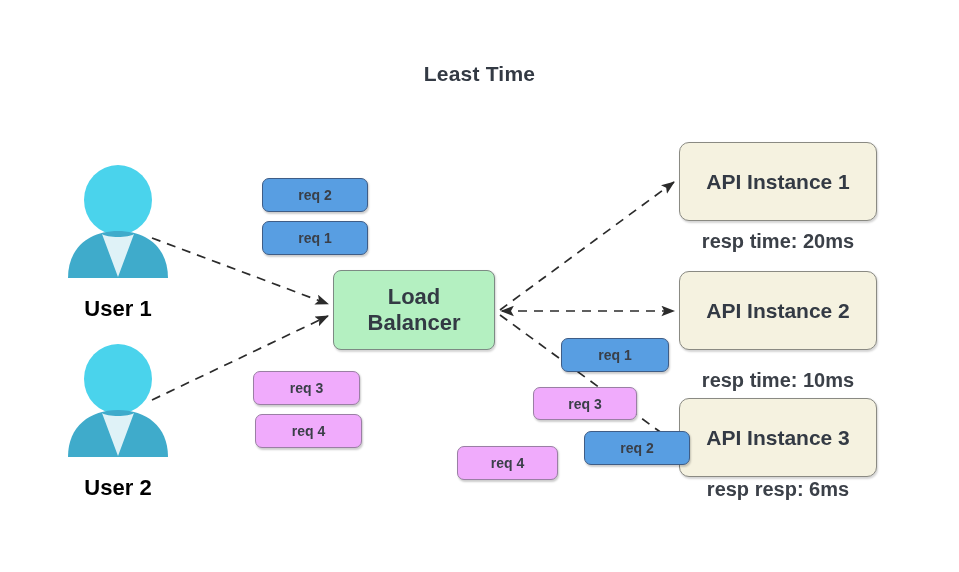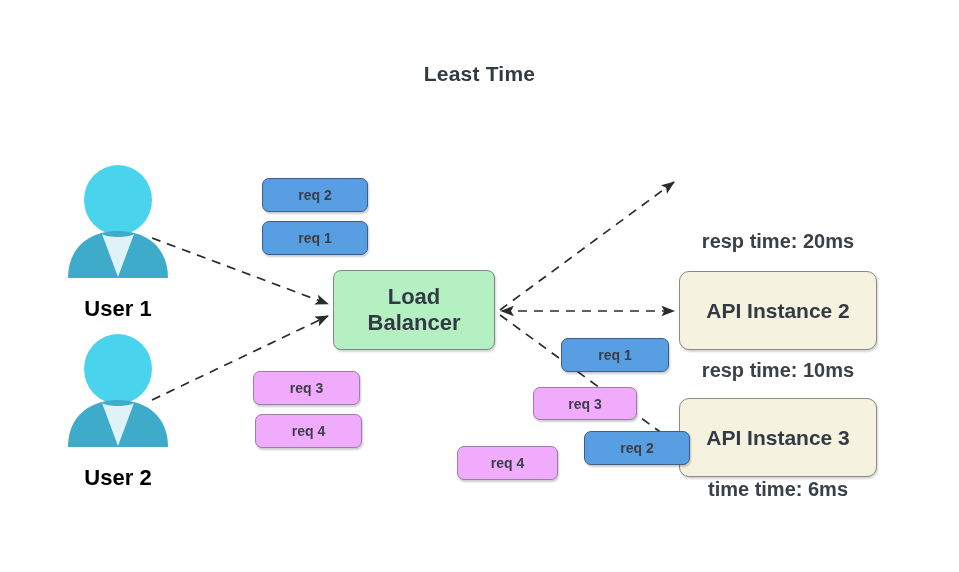--- a/index.html
+++ b/index.html
@@ -61,21 +61,21 @@
     margin: 0 auto;
   }
   .actor-label {
     text-align: center;
     font-size: 22px;
     font-weight: bold;
     color: #000000;
     margin-top: 16px;
   }
   #actor-user1 { left: 52px; top: 165px; }
-  #actor-user2 { left: 52px; top: 334px; }
+  #actor-user2 { left: 52px; top: 344px; }
 
   
   .node-box {
     position: absolute;
     box-sizing: border-box;
     display: flex;
     align-items: center;
     justify-content: center;
     text-align: center;
     z-index: 4;
@@ -116,21 +116,21 @@
     position: absolute;
     width: 230px;
     text-align: center;
     left: 663px;
     font-size: 20px;
     font-weight: bold;
     color: #3b4048;
     z-index: 4;
   }
   #resp-1 { top: 230px; }
-  #resp-2 { top: 359px; }
+  #resp-2 { top: 369px; }
   #resp-3 { top: 478px; }
 
   
   .req-chip {
     position: absolute;
     box-sizing: border-box;
     display: flex;
     align-items: center;
     justify-content: center;
     font-size: 14px;
@@ -223,25 +223,28 @@
       <div>Load</div>
       <div>Balancer</div>
     </div>
   </div>
 
   <div class="req-chip blue" id="chip-f-req1">req 1</div>
   <div class="req-chip pink" id="chip-f-req3">req 3</div>
   <div class="req-chip blue" id="chip-f-req2">req 2</div>
   <div class="req-chip pink" id="chip-f-req4">req 4</div>
 
+  <div class="node-box api-box" id="api-1">
+    <span>API Instance 1</span>
+  </div>
   <div class="resp-label" id="resp-1">resp time: 20ms</div>
 
   <div class="node-box api-box" id="api-2">
     <span>API Instance 2</span>
   </div>
   <div class="resp-label" id="resp-2">resp time: 10ms</div>
 
   <div class="node-box api-box" id="api-3">
     <span>API Instance 3</span>
   </div>
-  <div class="resp-label" id="resp-3">time time: 6ms</div>
+  <div class="resp-label" id="resp-3">resp resp: 6ms</div>
 
 </div>
 
 </body></html>

